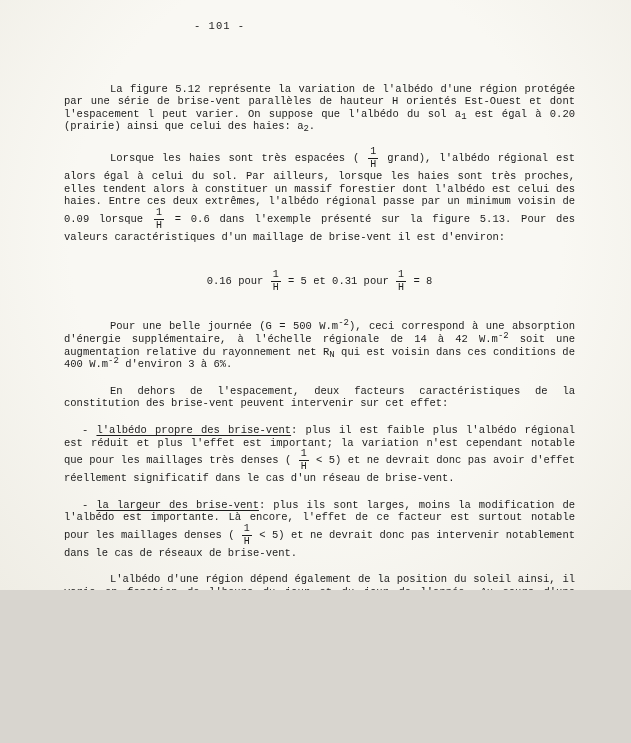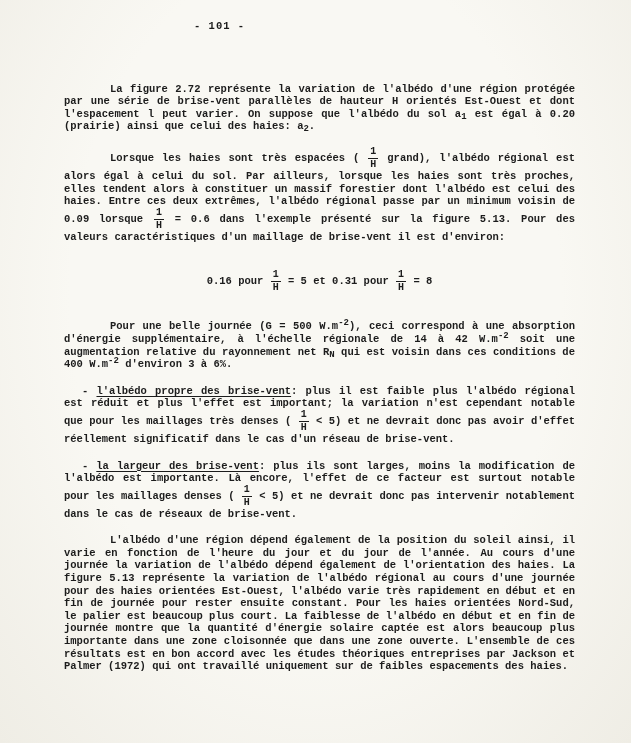--- a/index.html
+++ b/index.html
@@ -5,29 +5,28 @@
   * { box-sizing: border-box; }
   html, body { margin: 0; padding: 0; }
   body {
     background: #d8d5cf;
     display: flex;
     justify-content: center;
     font-family: "Liberation Mono", "DejaVu Sans Mono", monospace;
   }
   .page {
     width: 631px;
-    height: 743px;
+    height: 590px;
     background: radial-gradient(ellipse at 50% 40%, #f9f8f3 55%, #efede5 100%);
     color: #1c1c1c;
     font-size: 10.5px;
     line-height: 12.6px;
     padding: 20px 56px 10px 64px;
     overflow: hidden;
     text-align: justify;
-    font-weight: bold;
   }
   .page-number {
     margin-left: 130px;
     text-align: left;
     letter-spacing: 1px;
   }
   .para { margin: 14px 0; }
   .para.first { margin-top: 50px; }
   .indent { text-indent: 46px; }
   .bullet { text-indent: 18px; }
@@ -51,28 +50,29 @@
   sub { font-size: 9px; vertical-align: -2px; line-height: 0; }
   sup { font-size: 9px; vertical-align: 4px; line-height: 0; }
 </style>
 </head>
 <body>
 
 <div class="page">
 
   <div class="page-number">- 101 -</div>
 
-  <p class="para first indent"><span>La figure 2.72 représente la variation de l'albédo d'une région protégée par une série de brise-vent parallèles de hauteur H orientés Est-Ouest et dont l'espacement l peut varier. On suppose que l'albédo du sol a</span><sub>1</sub><span> est égal à 0.20 (prairie) ainsi que celui des haies: a</span><sub>2</sub><span>.</span></p>
+  <p class="para first indent"><span>La figure 5.12 représente la variation de l'albédo d'une région protégée par une série de brise-vent parallèles de hauteur H orientés Est-Ouest et dont l'espacement l peut varier. On suppose que l'albédo du sol a</span><sub>1</sub><span> est égal à 0.20 (prairie) ainsi que celui des haies: a</span><sub>2</sub><span>.</span></p>
 
   <p class="para indent"><span>Lorsque les haies sont très espacées ( </span><span class="frac"><span class="fnum">1</span><span class="fden">H</span></span><span> grand), l'albédo régional est alors égal à celui du sol. Par ailleurs, lorsque les haies sont très proches, elles tendent alors à constituer un massif forestier dont l'albédo est celui des haies. Entre ces deux extrêmes, l'albédo régional passe par un minimum voisin de 0.09 lorsque </span><span class="frac"><span class="fnum">1</span><span class="fden">H</span></span><span> = 0.6 dans l'exemple présenté sur la figure 5.13. Pour des valeurs caractéristiques d'un maillage de brise-vent il est d'environ:</span></p>
 
   <p class="para formula"><span>0.16 pour </span><span class="frac"><span class="fnum">1</span><span class="fden">H</span></span><span> = 5 et 0.31 pour </span><span class="frac"><span class="fnum">1</span><span class="fden">H</span></span><span> = 8</span></p>
 
   <p class="para indent"><span>Pour une belle journée (G = 500 W.m</span><sup>-2</sup><span>), ceci correspond à une absorption d'énergie supplémentaire, à l'échelle régionale de 14 à 42 W.m</span><sup>-2</sup><span> soit une augmentation relative du rayonnement net R</span><sub>N</sub><span> qui est voisin dans ces conditions de 400 W.m</span><sup>-2</sup><span> d'environ 3 à 6%.</span></p>
 
+  <p class="para indent"><span>En dehors de l'espacement, deux facteurs caractéristiques de la constitution des brise-vent peuvent intervenir sur cet effet:</span></p>
 
   <p class="para bullet"><span>- </span><span class="ul">l'albédo propre des brise-vent</span><span>: plus il est faible plus l'albédo régional est réduit et plus l'effet est important; la variation n'est cependant notable que pour les maillages très denses ( </span><span class="frac"><span class="fnum">1</span><span class="fden">H</span></span><span> &lt; 5) et ne devrait donc pas avoir d'effet réellement significatif dans le cas d'un réseau de brise-vent.</span></p>
 
   <p class="para bullet"><span>- </span><span class="ul">la largeur des brise-vent</span><span>: plus ils sont larges, moins la modification de l'albédo est importante. Là encore, l'effet de ce facteur est surtout notable pour les maillages denses ( </span><span class="frac"><span class="fnum">1</span><span class="fden">H</span></span><span> &lt; 5) et ne devrait donc pas intervenir notablement dans le cas de réseaux de brise-vent.</span></p>
 
   <p class="para indent"><span>L'albédo d'une région dépend également de la position du soleil ainsi, il varie en fonction de l'heure du jour et du jour de l'année. Au cours d'une journée la variation de l'albédo dépend également de l'orientation des haies. La figure 5.13 représente la variation de l'albédo régional au cours d'une journée pour des haies orientées Est-Ouest, l'albédo varie très rapidement en début et en fin de journée pour rester ensuite constant. Pour les haies orientées Nord-Sud, le palier est beaucoup plus court. La faiblesse de l'albédo en début et en fin de journée montre que la quantité d'énergie solaire captée est alors beaucoup plus importante dans une zone cloisonnée que dans une zone ouverte. L'ensemble de ces résultats est en bon accord avec les études théoriques entreprises par Jackson et Palmer (1972) qui ont travaillé uniquement sur de faibles espacements des haies.</span></p>
 
 </div>
 
 </body></html>

